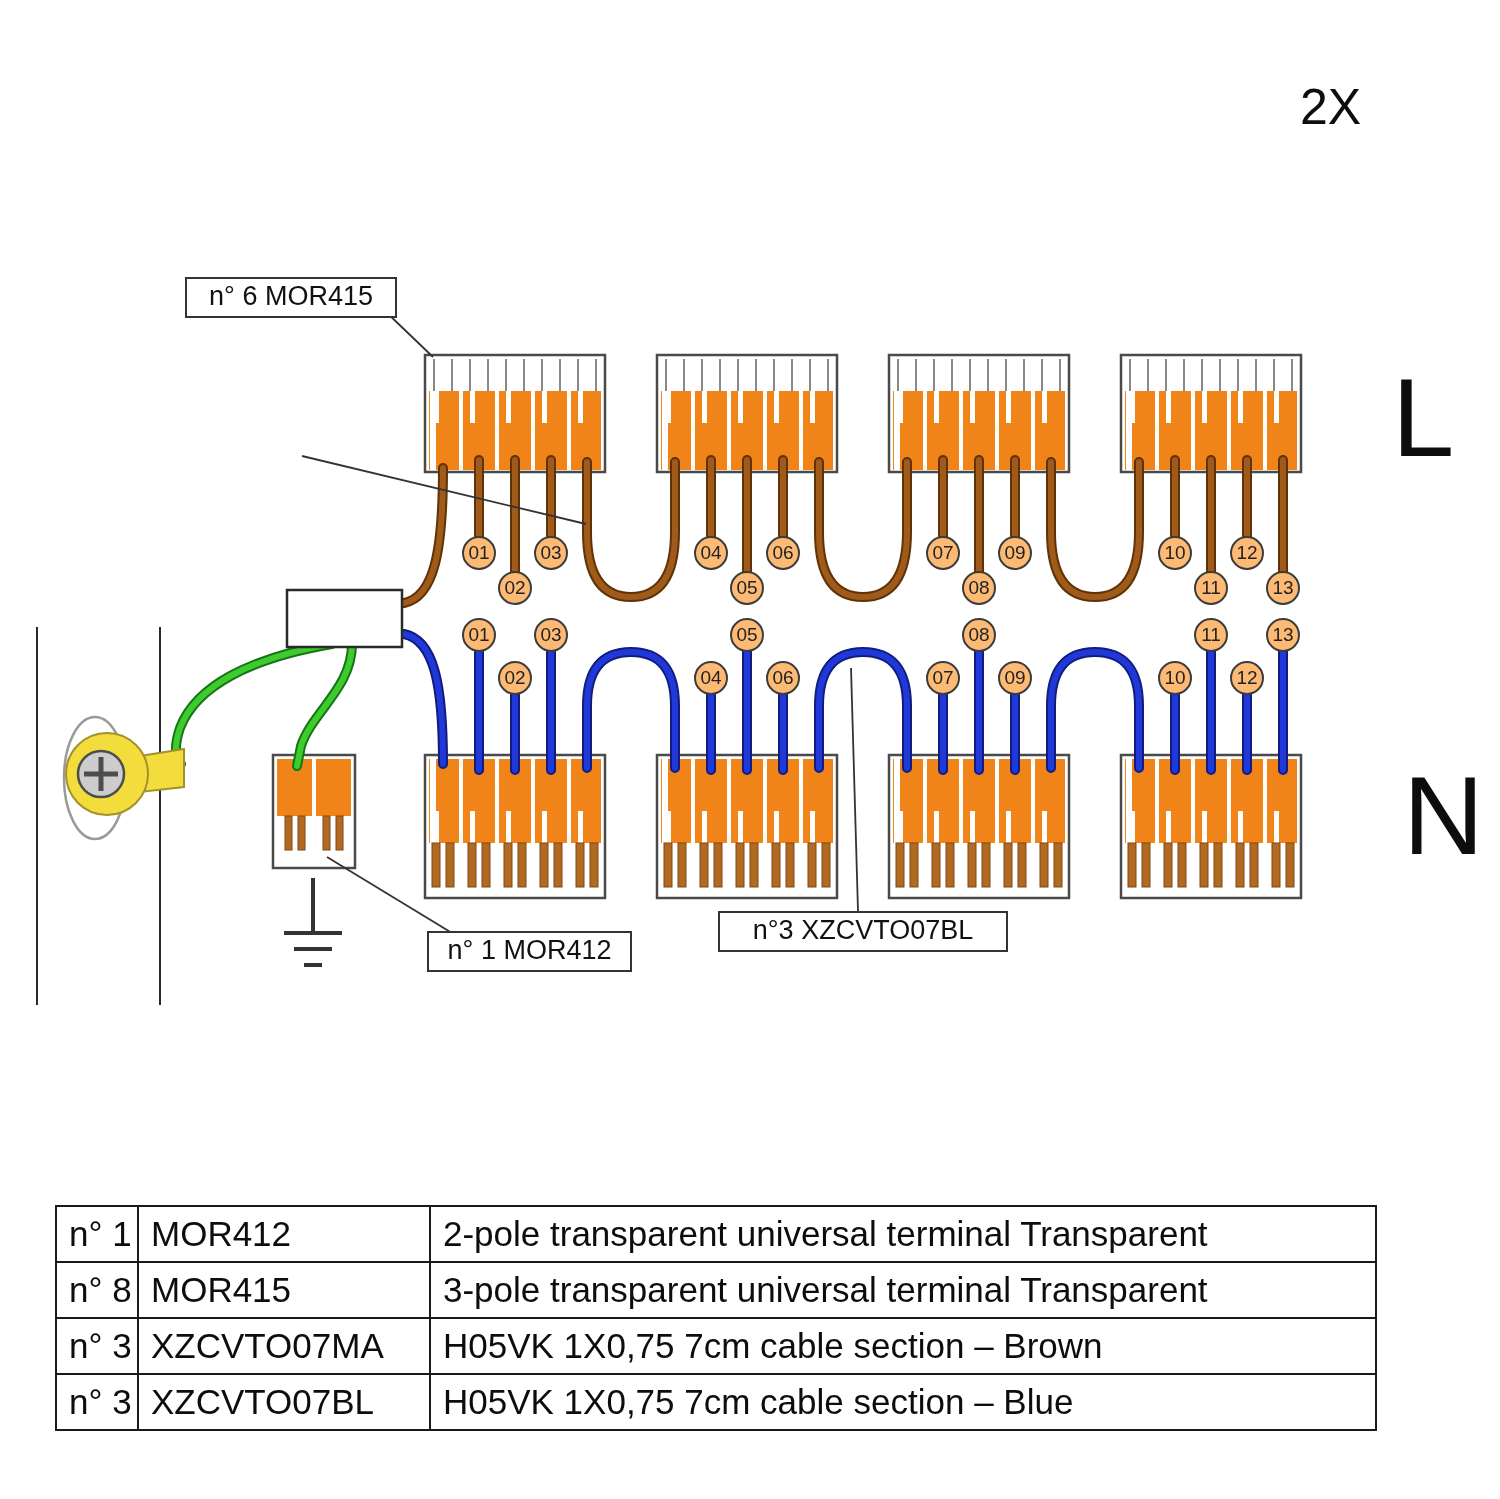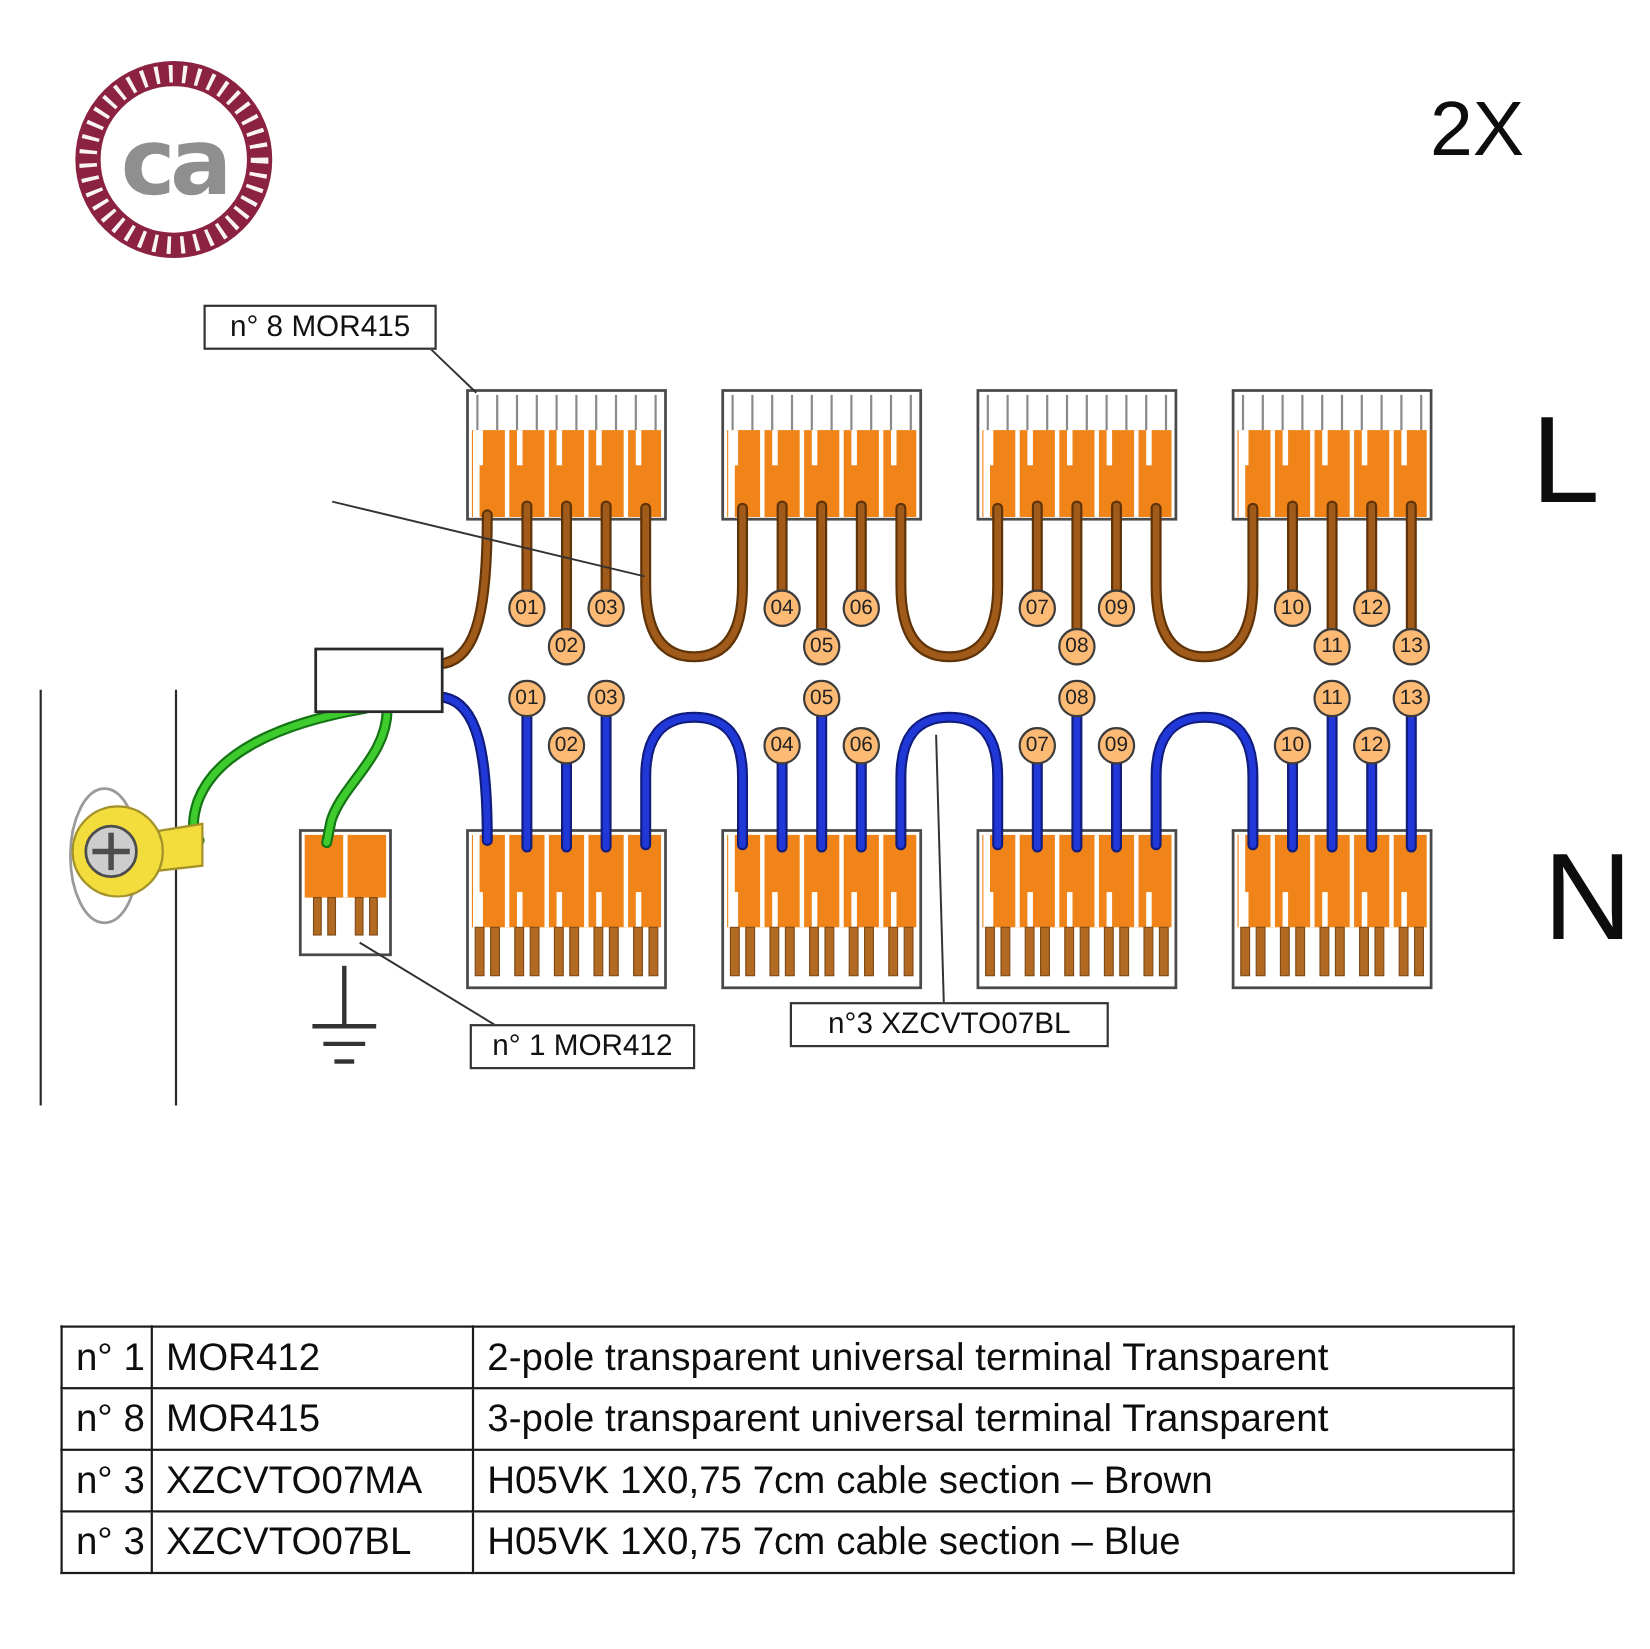--- a/index.html
+++ b/index.html
@@ -7,45 +7,38 @@
          font-family:"Liberation Sans",sans-serif;color:#111;overflow:hidden;}
   #diagram{position:absolute;left:0;top:0;}
   #badges{position:absolute;left:0;top:0;width:0;height:0;}
   .badge{position:absolute;width:34px;height:34px;box-sizing:border-box;
          border:2px solid #3c3c3c;border-radius:50%;background:#fdba74;
          display:flex;align-items:center;justify-content:center;
          font-size:19px;color:#222;}
   .callout{position:absolute;box-sizing:border-box;border:2px solid #333;background:#fff;
            font-size:27px;padding:2px 10px 4px;white-space:nowrap;text-align:center;}
   .big-letter{position:absolute;font-size:112px;color:#0d0d0d;line-height:1;}
-  .qty{position:absolute;left:1300px;top:82px;font-size:70px;color:#0d0d0d;line-height:1;}
+  .qty{position:absolute;left:1300px;top:82px;font-size:50px;color:#0d0d0d;line-height:1;}
   .logo{position:absolute;left:58px;top:45px;width:200px;height:200px;}
   .logo-text{position:absolute;left:0;top:0;width:200px;height:200px;
              display:flex;align-items:center;justify-content:center;
              font-family:"DejaVu Sans",sans-serif;font-weight:bold;font-size:84px;
              color:#8f8f8f;letter-spacing:-5px;padding-top:4px;box-sizing:border-box;}
   .parts{position:absolute;left:55px;top:1190px;}
   .parts table{border-collapse:collapse;margin-top:15px;}
   .parts td{border:2px solid #1a1a1a;font-size:35px;padding:7px 12px;color:#0d0d0d;}
   .parts td.qty-col{width:66px;padding-right:2px;}
   .parts td.code-col{width:266px;}
   .parts td.desc-col{width:920px;}
 </style>
 </head>
 <body>
 
 <div class="stage">
 
-  <div class="logo">
-    <svg width="200" height="200">
-      <circle cx="100" cy="100" r="78" fill="#ffffff" stroke="#8b2242" stroke-width="23"></circle>
-      <circle cx="100" cy="100" r="78" fill="none" stroke="#ffffff" stroke-width="16" stroke-dasharray="3.5 9" opacity="0.95"></circle>
-    </svg>
-    <div class="logo-text">ca</div>
-  </div>
 
   <div class="qty">2X</div>
 
   <div class="big-letter" style="left:1392px;top:362px;">L</div>
   <div class="big-letter" style="left:1403px;top:760px;">N</div>
 
   <svg id="diagram" width="1500" height="1499">
       <line x1="37" y1="627" x2="37" y2="1005" stroke="#2a2a2a" stroke-width="2"></line>
       <line x1="160" y1="627" x2="160" y2="1005" stroke="#2a2a2a" stroke-width="2"></line>
       <ellipse cx="95" cy="778" rx="31" ry="61" fill="#fff" stroke="#9a9a9a" stroke-width="2.5"></ellipse>
@@ -369,21 +362,21 @@
       <div class="badge" style="left: 766px; top: 661px;">06</div>
       <div class="badge" style="left: 926px; top: 661px;">07</div>
       <div class="badge" style="left: 962px; top: 618px;">08</div>
       <div class="badge" style="left: 998px; top: 661px;">09</div>
       <div class="badge" style="left: 1158px; top: 661px;">10</div>
       <div class="badge" style="left: 1194px; top: 618px;">11</div>
       <div class="badge" style="left: 1230px; top: 661px;">12</div>
       <div class="badge" style="left: 1266px; top: 618px;">13</div>
     </div>
 
-  <div class="callout" style="left:185px;top:277px;min-width:212px;">n° 8 MOR415</div>
+  <div class="callout" style="left:185px;top:277px;min-width:212px;">n° 6 MOR415</div>
   <div class="callout" style="left:427px;top:931px;min-width:205px;">n° 1 MOR412</div>
   <div class="callout" style="left:718px;top:911px;min-width:290px;">n°3 XZCVTO07BL</div>
 
   <div class="parts">
     <table>
       <tbody>
         <tr>
           <td class="qty-col">n° 1</td>
           <td class="code-col">MOR412</td>
           <td class="desc-col">2-pole transparent universal terminal Transparent</td>

